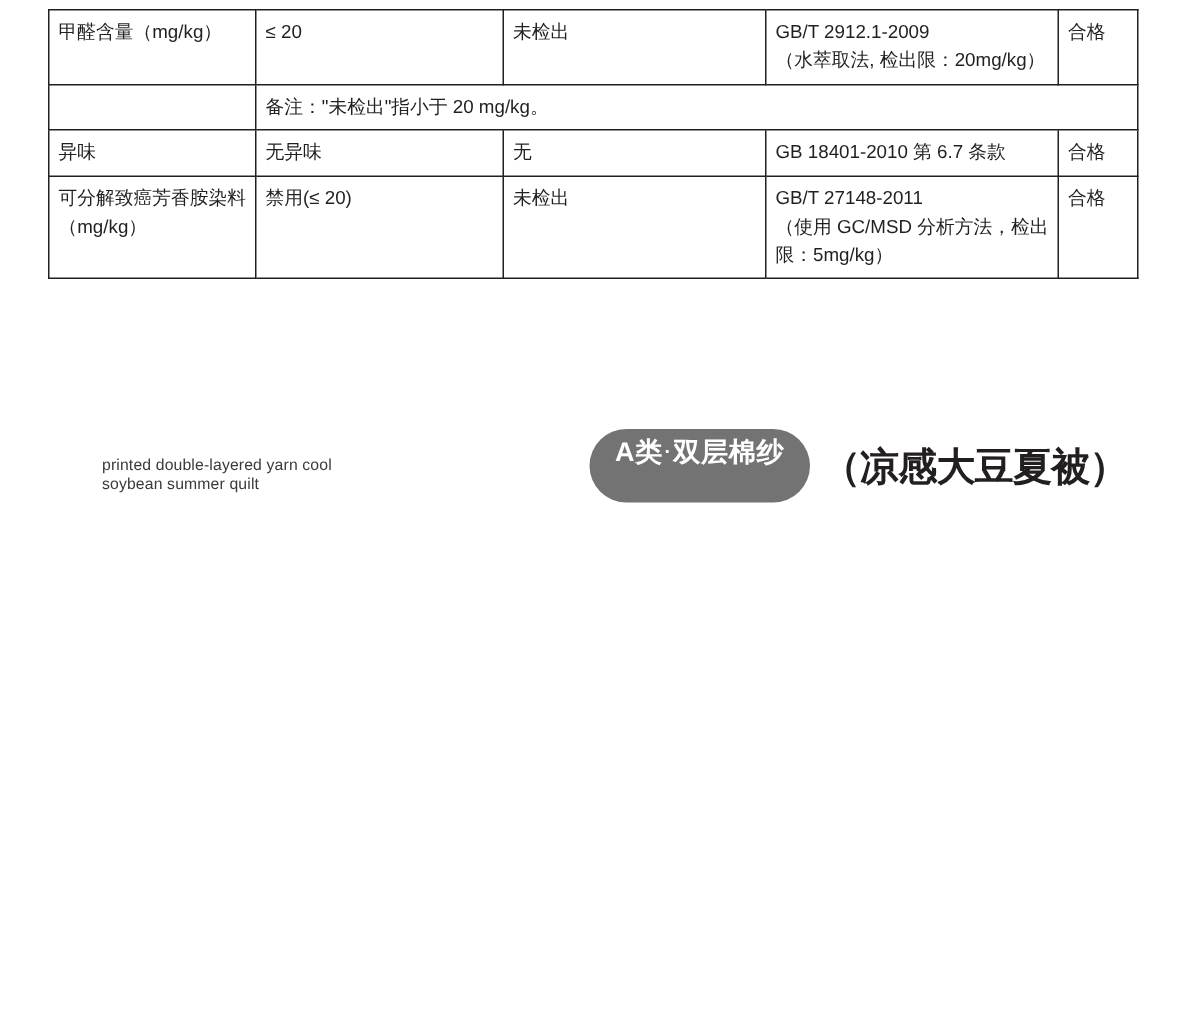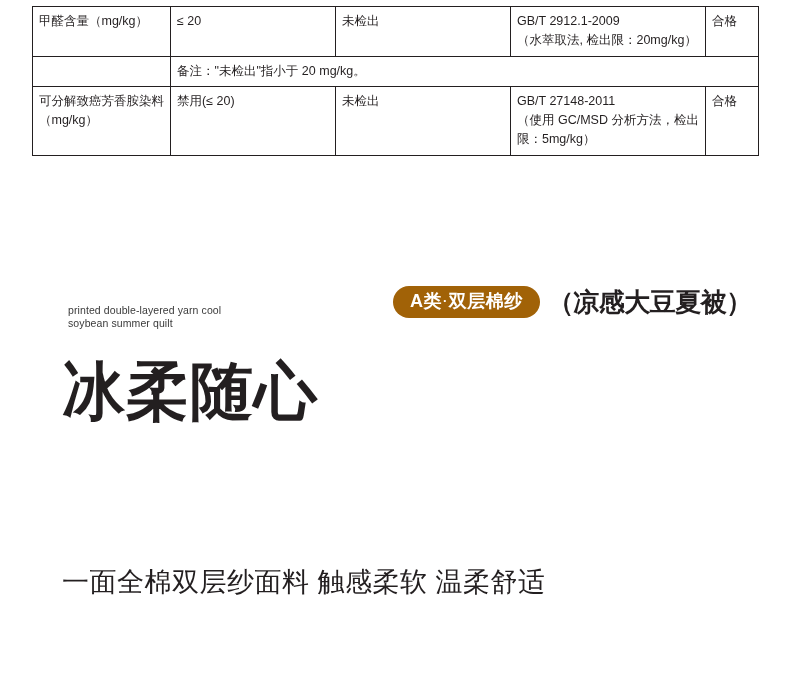--- a/index.html
+++ b/index.html
@@ -71,24 +71,24 @@
   }
 
   .badge-row {
     position: absolute;
     left: 393px;
     top: 14px;
     display: flex;
     align-items: center;
   }
   .pill {
-    background: #a16207;
+    background: #737373;
     color: #ffffff;
     border-radius: 999px;
-    padding: 6px 17px 8px 17px;
+    padding: 6px 17px 25px 17px;
     font-size: 18px;
     font-weight: bold;
     letter-spacing: 0.5px;
     line-height: 1;
     white-space: nowrap;
   }
   .pill .sep {
     font-size: 13px;
     vertical-align: 2px;
     padding: 0 1px;
@@ -147,20 +147,29 @@
           <span class="cell-sub">GB/T 2912.1-2009</span>
           <span class="cell-sub">（水萃取法, 检出限：20mg/kg）</span>
         </td>
         <td>合格</td>
       </tr>
       <tr class="note-row">
         <td>&nbsp;</td>
         <td colspan="4">备注："未检出"指小于 20 mg/kg。</td>
       </tr>
       <tr>
+        <td>异味</td>
+        <td>无异味</td>
+        <td>无</td>
+        <td>
+          <span class="cell-sub">GB 18401-2010 第 6.7 条款</span>
+        </td>
+        <td>合格</td>
+      </tr>
+      <tr>
         <td>可分解致癌芳香胺染料（mg/kg）</td>
         <td>禁用(≤ 20)</td>
         <td>未检出</td>
         <td>
           <span class="cell-sub">GB/T 27148-2011</span>
           <span class="cell-sub">（使用 GC/MSD 分析方法，检出限：5mg/kg）</span>
         </td>
         <td>合格</td>
       </tr>
     </tbody>
@@ -170,20 +179,18 @@
 <div class="promo">
 
   <div class="eng-label">printed double-layered yarn cool soybean summer quilt</div>
 
   <div class="badge-row">
     <div class="pill"><span>A类</span><span class="sep">·</span><span>双层棉纱</span></div>
     <div class="paren-title">（凉感大豆夏被）</div>
   </div>
 
   <div class="headline">
-    <span>冰柔随心</span>
   </div>
 
   <div class="sub-lines">
-    <span>一面全棉双层纱面料 触感柔软 温柔舒适</span>
   </div>
 
 </div>
 
 </body></html>

